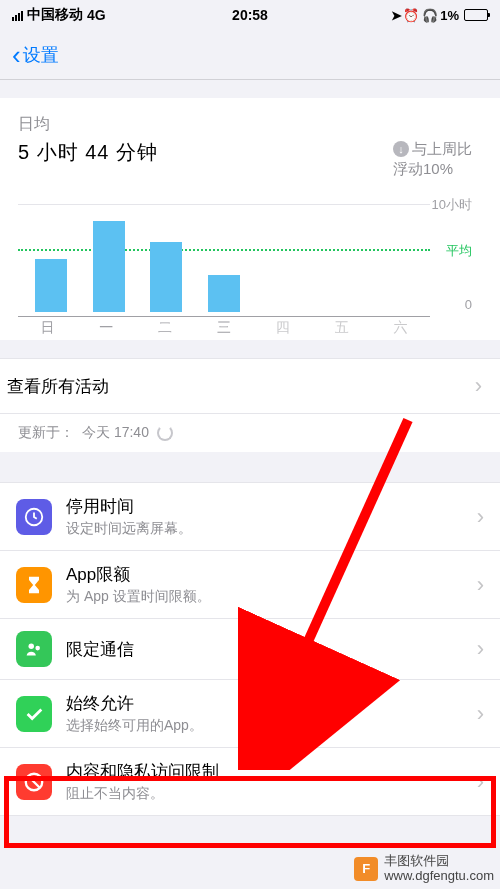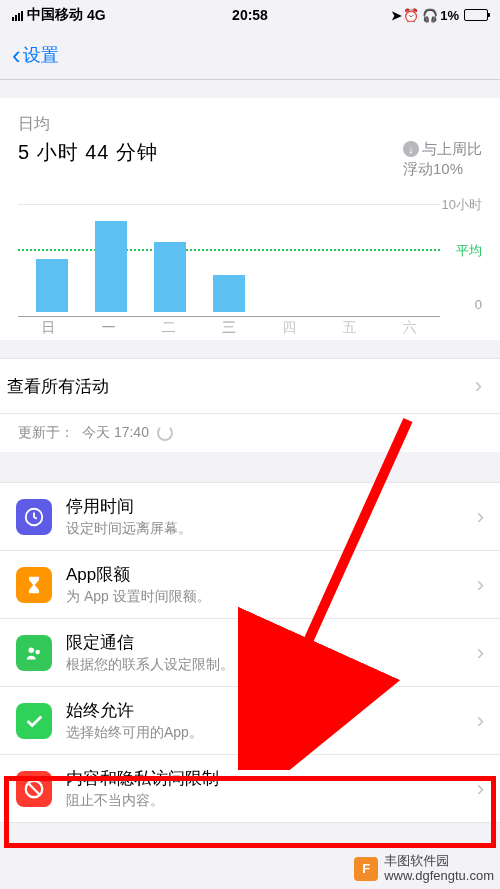--- a/index.html
+++ b/index.html
@@ -47,21 +47,21 @@
       position: relative;
       border-bottom: 0.5px solid #d1d1d6;
     }
     .back-btn { display: flex; align-items: center; color: #007aff; font-size: 18px; }
     .back-chev { font-size: 26px; line-height: 1; margin-right: 2px; }
     .nav-title { position: absolute; left: 50%; transform: translateX(-50%); font-size: 18px; font-weight: 600; }
 
     .card {
       background: #fff;
       margin-top: 18px;
-      padding: 16px 18px 4px 18px;
+      padding: 16px 28px 4px 18px;
     }
     .daily-label { color: #8e8e93; font-size: 16px; margin-bottom: 4px; }
     .avg-row { display: flex; align-items: flex-start; justify-content: space-between; }
     .avg-time { font-size: 20px; font-weight: 400; letter-spacing: 1px; }
     .delta-box { text-align: left; color: #8e8e93; font-size: 15px; line-height: 1.3; }
     .delta-top { display: flex; align-items: center; gap: 3px; }
     .down-arrow-circle {
       width: 16px; height: 16px; border-radius: 50%; background: #b7b7bd; color: #fff;
       display: inline-flex; align-items: center; justify-content: center; font-size: 11px;
     }
@@ -275,21 +275,20 @@
   <div class="list-item">
     <div class="icon-wrap ic-green">
       <svg width="22" height="22" viewBox="0 0 24 24" fill="#fff">
           <circle cx="9" cy="9" r="3"></circle>
           <circle cx="16" cy="11" r="2.5"></circle>
           <path d="M4 19c0-2.5 2.5-4 5-4s5 1.5 5 4z"></path>
         </svg>
     </div>
     <div class="texts">
       <div class="title">限定通信</div>
-      <div class="sub">根据您的联系人设定限制。</div>
     </div>
     <span class="chev">›</span>
   </div>
 
   <div class="list-item">
     <div class="icon-wrap ic-green2">
       <svg width="22" height="22" viewBox="0 0 24 24" fill="none" stroke="#fff" stroke-width="3">
           <path d="M5 12l5 5L20 7"></path>
         </svg>
     </div>

